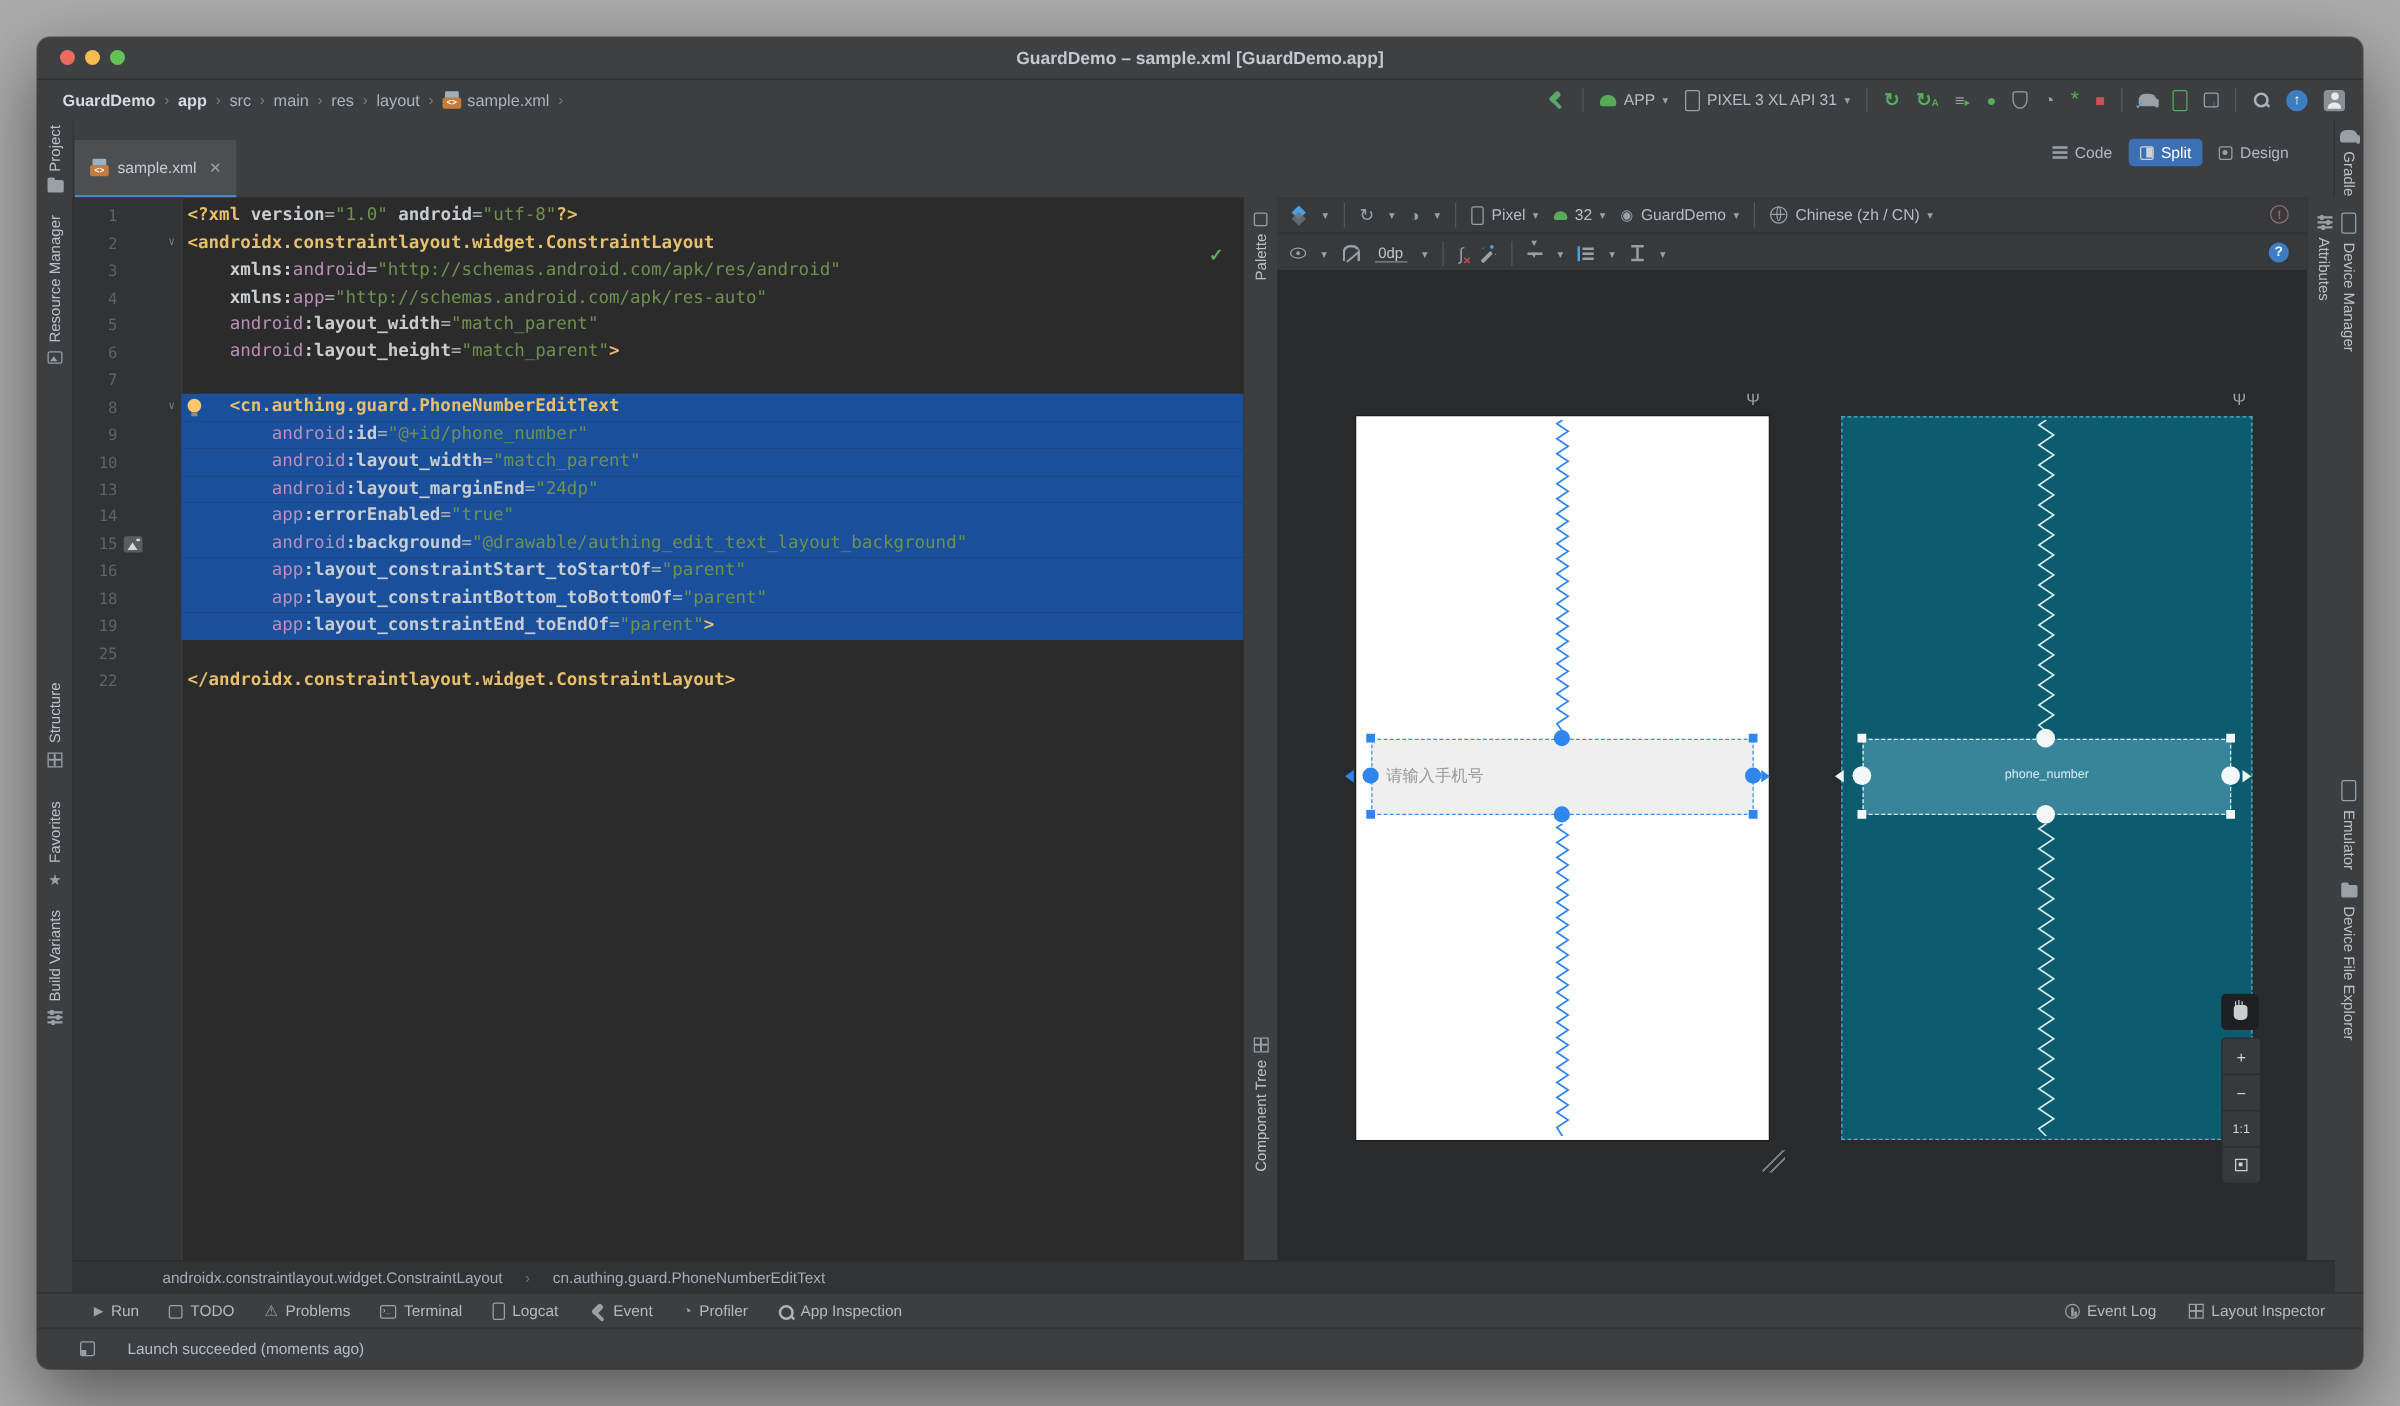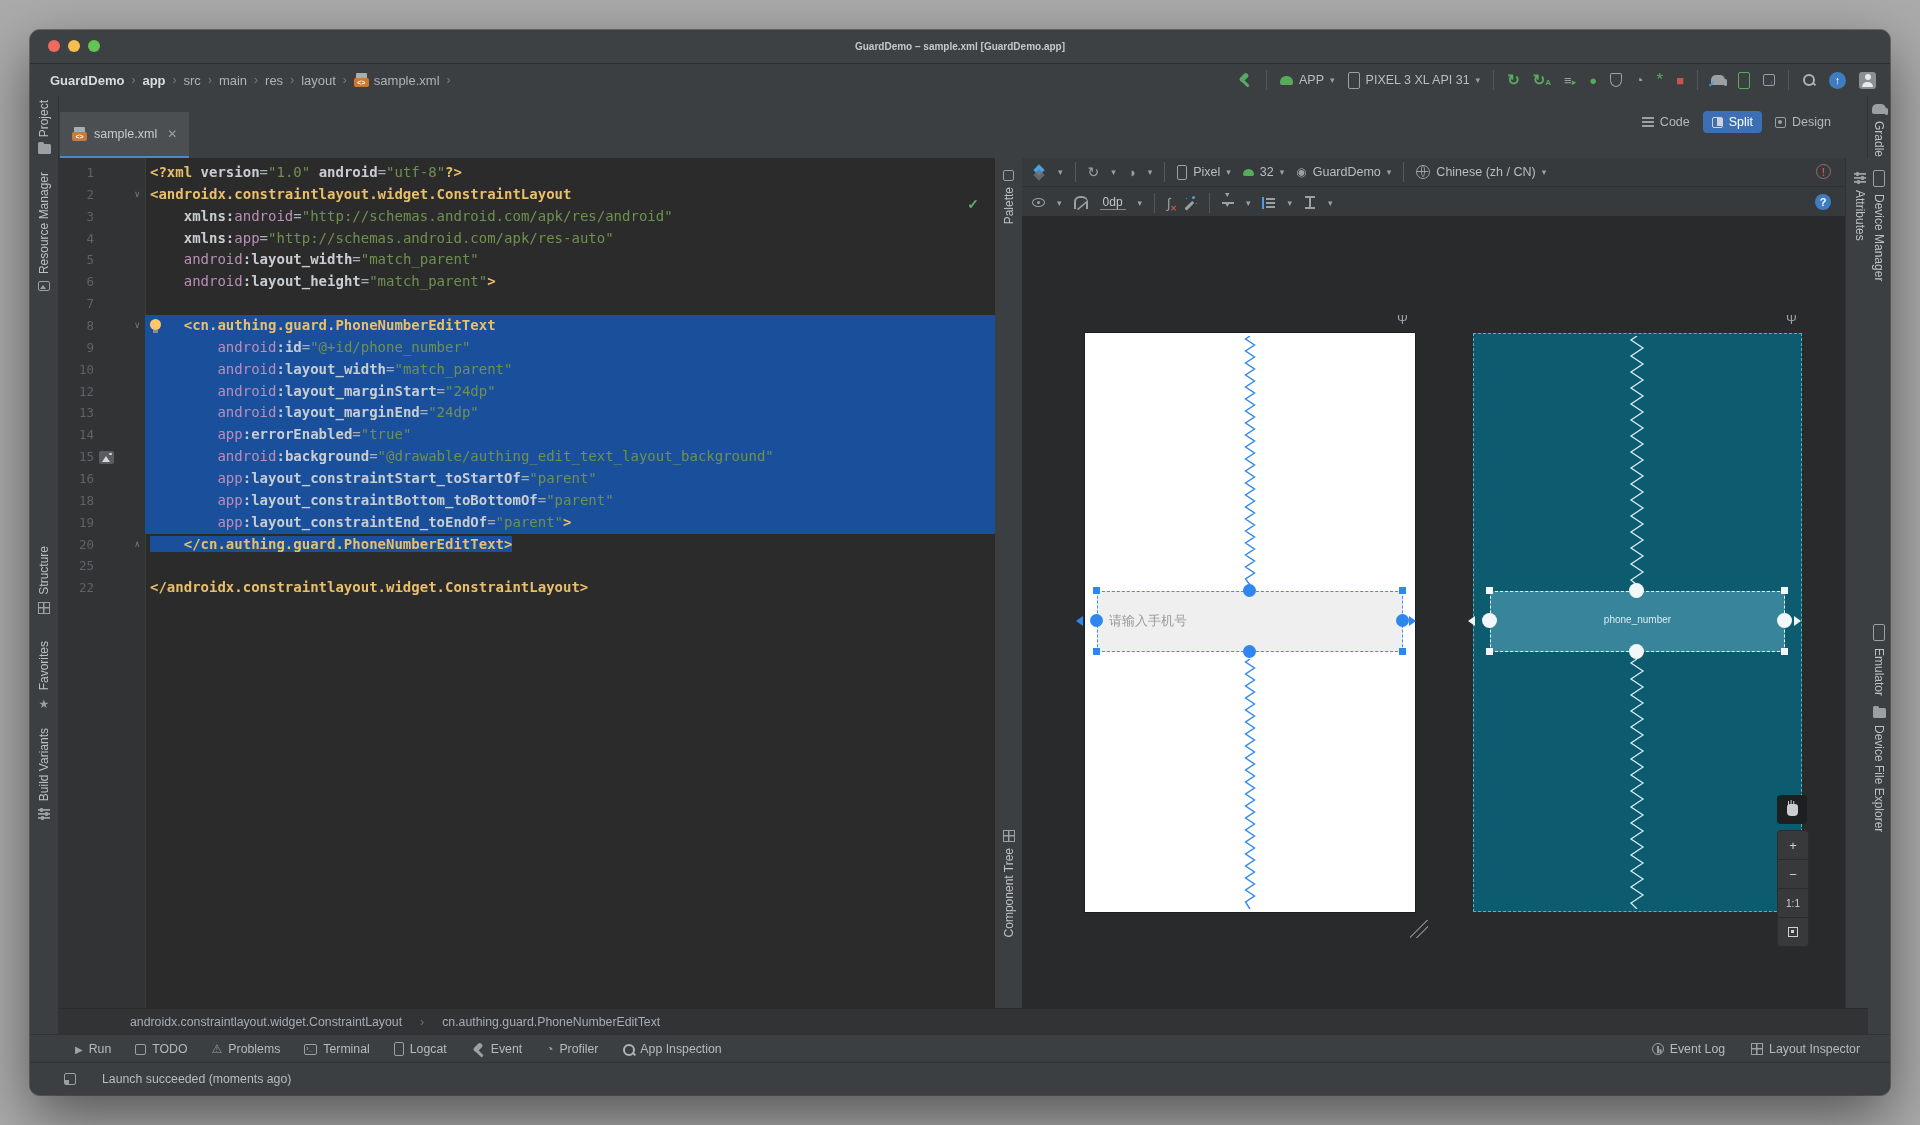--- a/index.html
+++ b/index.html
@@ -4,21 +4,21 @@
 <style>
   html,body{margin:0;padding:0;background:#ababab;}
   #page{position:relative;width:1920px;height:1125px;background:#ababab;font-family:"Liberation Sans",sans-serif;overflow:hidden;}
   .window{position:absolute;left:30px;top:30px;width:1860px;height:1065px;background:#2b2b2b;border-radius:10px;overflow:hidden;box-shadow:0 22px 60px rgba(0,0,0,.5),0 0 0 1px rgba(0,0,0,.35);}
   
   .titlebar{position:absolute;left:0;top:0;width:100%;height:33px;background:#3e4143;border-bottom:1px solid #2c2e30;}
   .tl{position:absolute;top:10px;width:12px;height:12px;border-radius:50%;}
   .tl.red{left:18px;background:#ee6a5f;}
   .tl.yel{left:38px;background:#f5bd4f;}
   .tl.grn{left:58px;background:#61c454;}
-  .wtitle{position:absolute;left:0;right:0;top:0;height:33px;line-height:33px;text-align:center;color:#c4c8cc;font-size:10px;font-weight:bold;}
+  .wtitle{position:absolute;left:0;right:0;top:0;height:33px;line-height:33px;text-align:center;color:#c4c8cc;font-size:14px;font-weight:bold;}
   
   .toolbar{position:absolute;left:0;top:34px;width:100%;height:32px;background:#3c3f41;border-bottom:1px solid #303234;}
   .crumbs{position:absolute;left:20px;top:0;height:32px;display:flex;align-items:center;gap:7px;font-size:13px;color:#aeb3b9;}
   .crumbs .bitem{cursor:default;display:flex;align-items:center;gap:5px;}
   .crumbs .bold{font-weight:bold;color:#d7dbdf;}
   .crumbs .bsep{color:#787d83;font-size:12px;}
   .tb-right{position:absolute;right:14px;top:0;height:32px;display:flex;align-items:center;gap:13px;}
   .tsep{width:1px;height:20px;background:#55585a;}
   .ddl{display:flex;align-items:center;gap:6px;color:#b9bdc2;font-size:12.5px;}
   .car{color:#9aa0a4;font-size:9px;}
@@ -405,28 +405,20 @@
           <div class="cl selF">
             <span class="gut">
               <span class="num">10</span>
               <span class="gicon"></span>
               <span class="fold"></span>
             </span>
             <span class="txt"><span><span class="tk-w">        </span><span class="tk-a">android</span><span class="tk-n">:layout_width</span><span class="tk-e">=</span><span class="tk-q">"match_parent"</span></span></span>
           </div>
           <div class="cl selF">
             <span class="gut">
-              <span class="num">12</span>
-              <span class="gicon"></span>
-              <span class="fold"></span>
-            </span>
-            <span class="txt"><span><span class="tk-w">        </span><span class="tk-a">android</span><span class="tk-n">:layout_marginStart</span><span class="tk-e">=</span><span class="tk-q">"24dp"</span></span></span>
-          </div>
-          <div class="cl selF">
-            <span class="gut">
               <span class="num">13</span>
               <span class="gicon"></span>
               <span class="fold"></span>
             </span>
             <span class="txt"><span><span class="tk-w">        </span><span class="tk-a">android</span><span class="tk-n">:layout_marginEnd</span><span class="tk-e">=</span><span class="tk-q">"24dp"</span></span></span>
           </div>
           <div class="cl selF">
             <span class="gut">
               <span class="num">14</span>
               <span class="gicon"></span>
@@ -462,28 +454,20 @@
             </span>
             <span class="txt"><span><span class="tk-w">        </span><span class="tk-a">app</span><span class="tk-n">:layout_constraintBottom_toBottomOf</span><span class="tk-e">=</span><span class="tk-q">"parent"</span></span></span>
           </div>
           <div class="cl selF">
             <span class="gut">
               <span class="num">19</span>
               <span class="gicon"></span>
               <span class="fold"></span>
             </span>
             <span class="txt"><span><span class="tk-w">        </span><span class="tk-a">app</span><span class="tk-n">:layout_constraintEnd_toEndOf</span><span class="tk-e">=</span><span class="tk-q">"parent"</span><span class="tk-t">&gt;</span></span></span>
-          </div>
-          <div class="cl">
-            <span class="gut">
-              <span class="num">20</span>
-              <span class="gicon"></span>
-              <span class="fold">∧</span>
-            </span>
-            <span class="txt"><span class="selend"><span class="tk-w">    </span><span class="tk-t">&lt;/cn.authing.guard.PhoneNumberEditText&gt;</span></span></span>
           </div>
           <div class="cl">
             <span class="gut">
               <span class="num">25</span>
               <span class="gicon"></span>
               <span class="fold"></span>
             </span>
             <span class="txt"><span></span></span>
           </div>
           <div class="cl">

